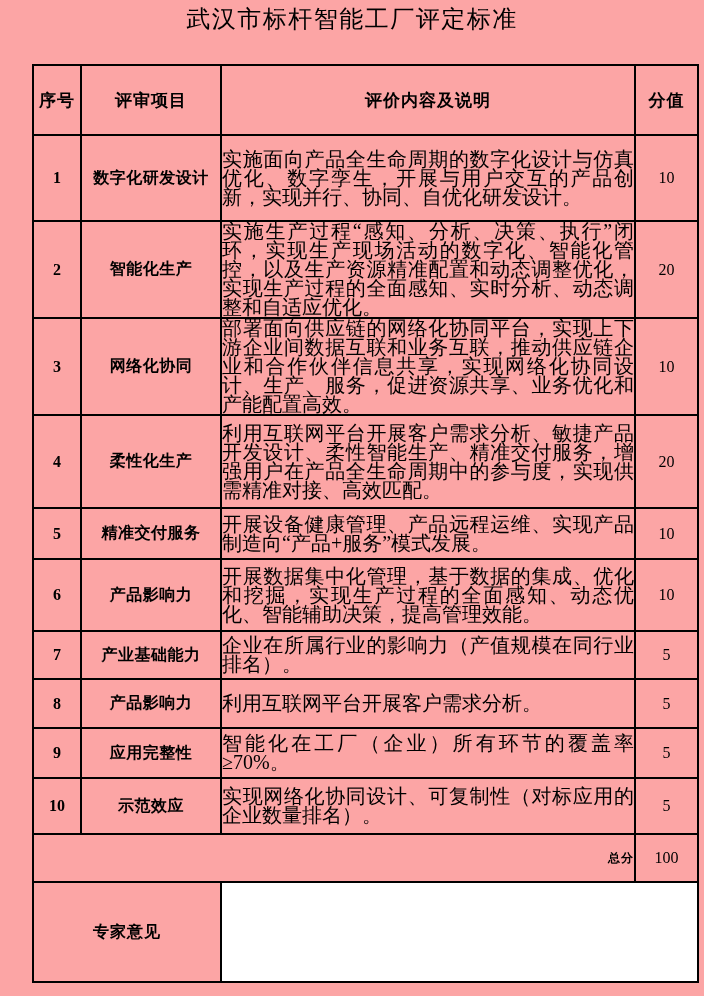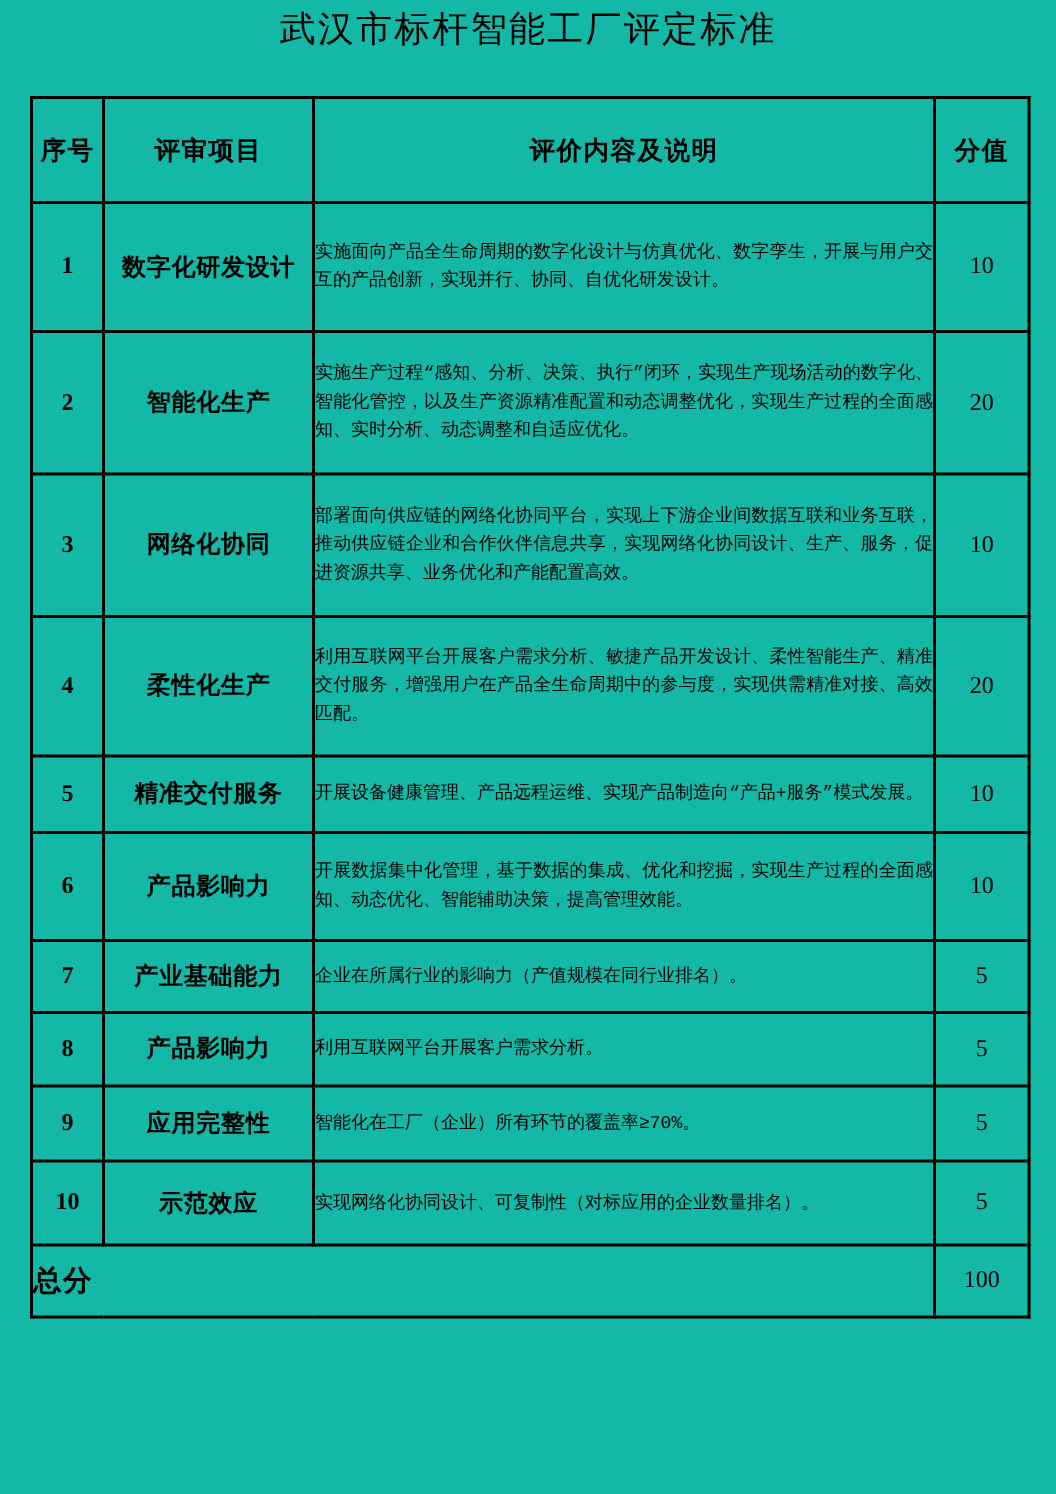--- a/index.html
+++ b/index.html
@@ -8,37 +8,37 @@
     background: #ffffff;
     width: 704px;
     height: 996px;
     font-family: "Liberation Serif", "DejaVu Serif", serif;
     color: #000000;
   }
   .page {
     position: relative;
     width: 704px;
     height: 996px;
-    background: #14b8a6;
+    background: #fca5a5;
     overflow: hidden;
   }
   .doc-title {
     position: absolute;
     top: 3px;
     left: 0;
     width: 704px;
     text-align: center;
     font-size: 24px;
     letter-spacing: 1.5px;
     font-weight: 400;
     white-space: nowrap;
   }
   table.eval-table {
     position: absolute;
-    left: 20px;
+    left: 32px;
     top: 64px;
     width: 665px;
     border-collapse: collapse;
     table-layout: fixed;
     border-radius: 14px;
   }
   table.eval-table td, table.eval-table th {
     border: 2px solid #000000;
     padding: 0;
     vertical-align: middle;
@@ -56,36 +56,35 @@
     font-size: 16px;
   }
   td.c-item {
     text-align: center;
     font-weight: 700;
     font-size: 16px;
     letter-spacing: 0.5px;
     margin-top: 41px;
   }
   td.c-desc {
-    font-size: 12px;
+    font-size: 20px;
     line-height: 19px;
     text-align: justify;
     padding: 3px 7px 3px 8px;
     vertical-align: middle;
-    font-family: Liberation Mono, monospace;
   }
   td.c-score {
     text-align: center;
     font-size: 16px;
     font-weight: 400;
   }
   td.c-total-label {
-    text-align: left;
-    font-weight: 700;
-    font-size: 19px;
+    text-align: right;
+    font-weight: 700;
+    font-size: 12px;
     letter-spacing: 1px;
   }
   td.c-expert-label {
     text-align: center;
     font-weight: 700;
     font-size: 16px;
     letter-spacing: 1px;
   }
   td.c-expert-area {
     background: #ffffff;
@@ -182,16 +181,20 @@
       <td class="c-item">示范效应</td>
       <td class="c-desc">实现网络化协同设计、可复制性（对标应用的企业数量排名）。</td>
       <td class="c-score">5</td>
     </tr>
 
     <tr style="height:48px">
       <td class="c-total-label" colspan="3">总分</td>
       <td class="c-score">100</td>
     </tr>
 
+    <tr style="height:100px">
+      <td class="c-expert-label" colspan="2">专家意见</td>
+      <td class="c-expert-area" colspan="2"></td>
+    </tr>
 
   </tbody>
     </table>
 </div>
 
 </body></html>

